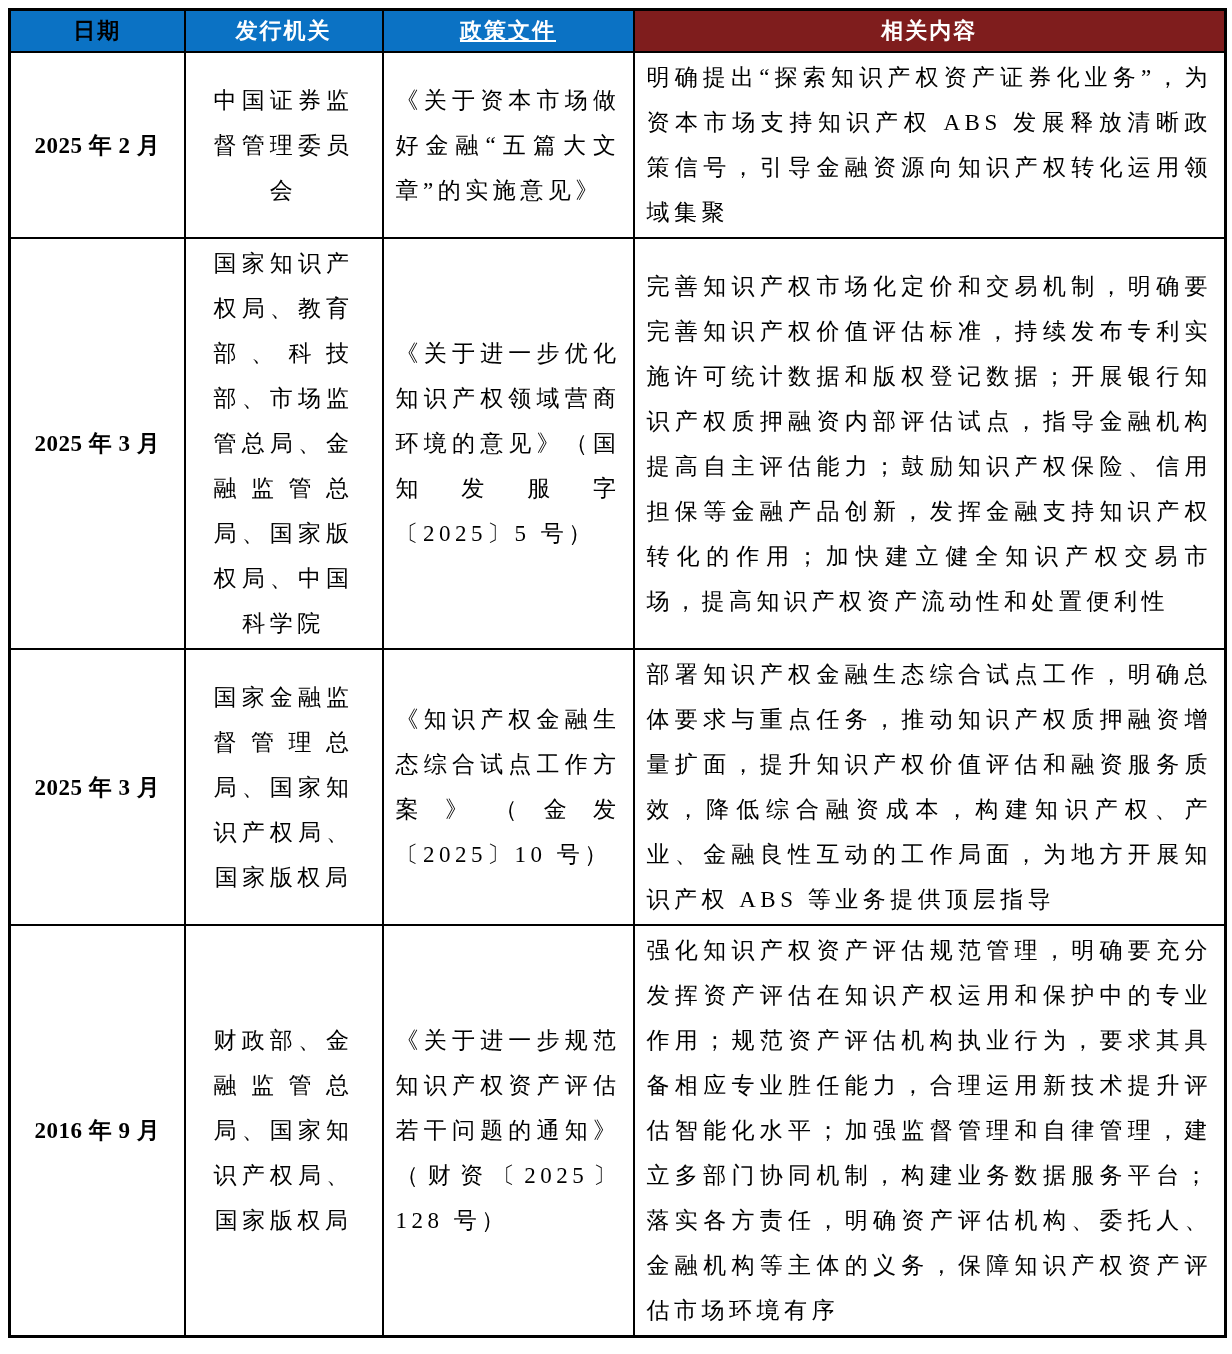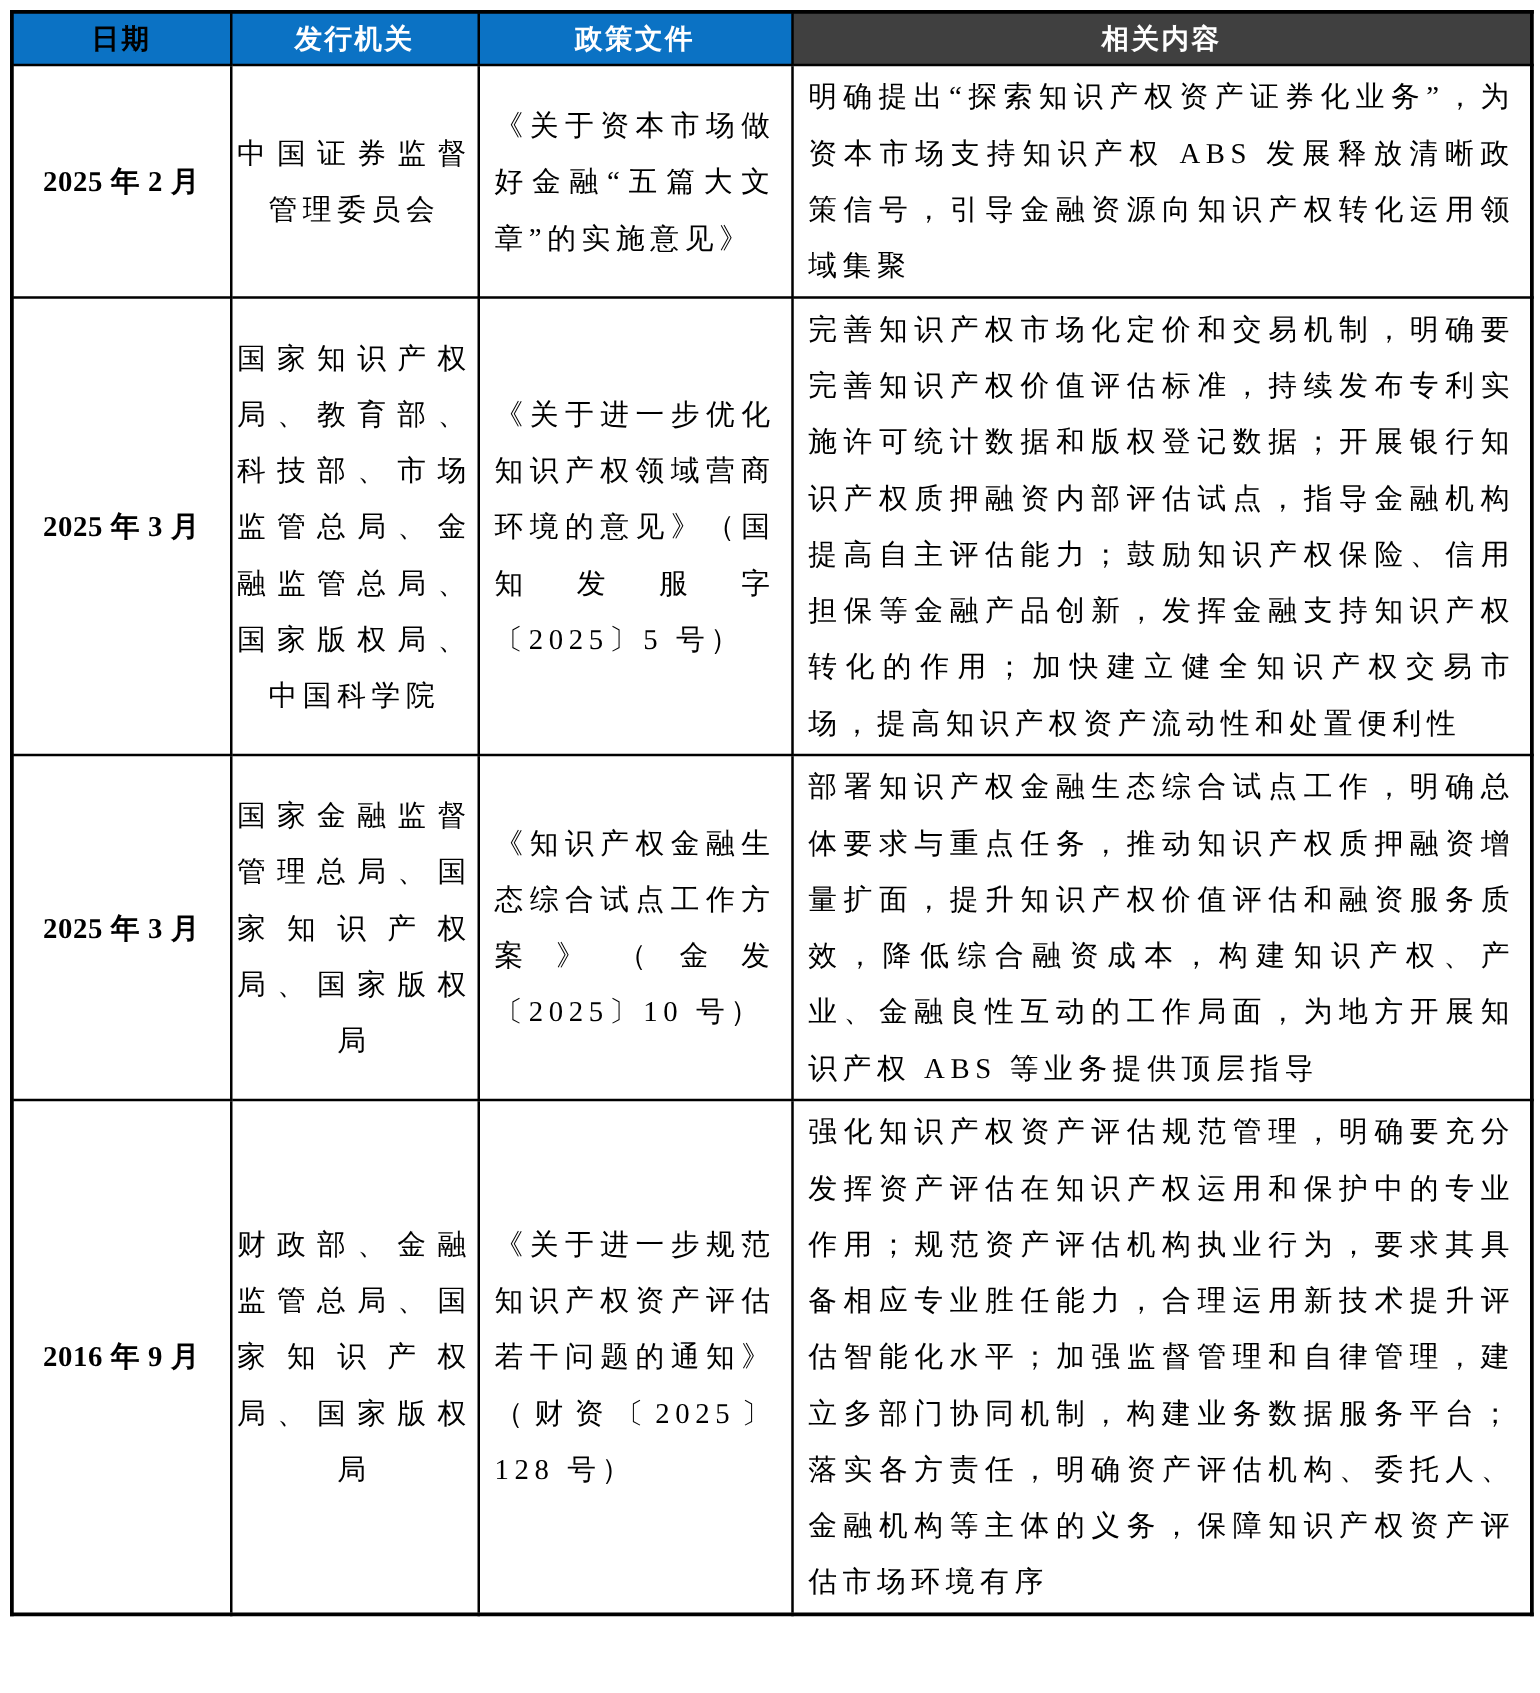--- a/index.html
+++ b/index.html
@@ -58,21 +58,21 @@
   td.date {
     text-align: center;
     font-weight: bold;
     letter-spacing: 0.5px;
     padding: 20px 4px;
     white-space: nowrap;
   }
   td.agency {
     text-align: justify;
     text-align-last: center;
-    padding: 2px 4px;
+    padding: 2px 28px;
   }
   td.doc {
     text-align: justify;
     text-align-last: left;
   }
   td.content {
     text-align: justify;
     text-align-last: left;
   }
   tr.r0 { height: 178px; }
@@ -90,22 +90,22 @@
     <colgroup>
       <col class="c-date">
       <col class="c-agency">
       <col class="c-doc">
       <col class="c-text">
     </colgroup>
     <thead>
       <tr>
         <th style="background: rgb(11, 114, 196); color: #000000;">日期</th>
         <th style="background: rgb(11, 114, 196); color: rgb(255, 255, 255);">发行机关</th>
-        <th style="background: rgb(11, 114, 196); color: rgb(255, 255, 255);">政策文件</th>
-        <th style="background: #404040; color: rgb(255, 255, 255);">相关内容</th>
+        <th style="background: rgb(11, 114, 196); color: rgb(255, 255, 255); text-decoration: underline;">政策文件</th>
+        <th style="background: #7f1d1d; color: rgb(255, 255, 255);">相关内容</th>
       </tr>
     </thead>
     <tbody>
       <tr class="r0">
         <td class="date">2025 年 2 月</td>
         <td class="agency">中国证券监督管理委员会</td>
         <td class="doc">《关于资本市场做好金融“五篇大文章”的实施意见》</td>
         <td class="content">明确提出“探索知识产权资产证券化业务”，为资本市场支持知识产权 ABS 发展释放清晰政策信号，引导金融资源向知识产权转化运用领域集聚</td>
       </tr>
       <tr class="r1">

